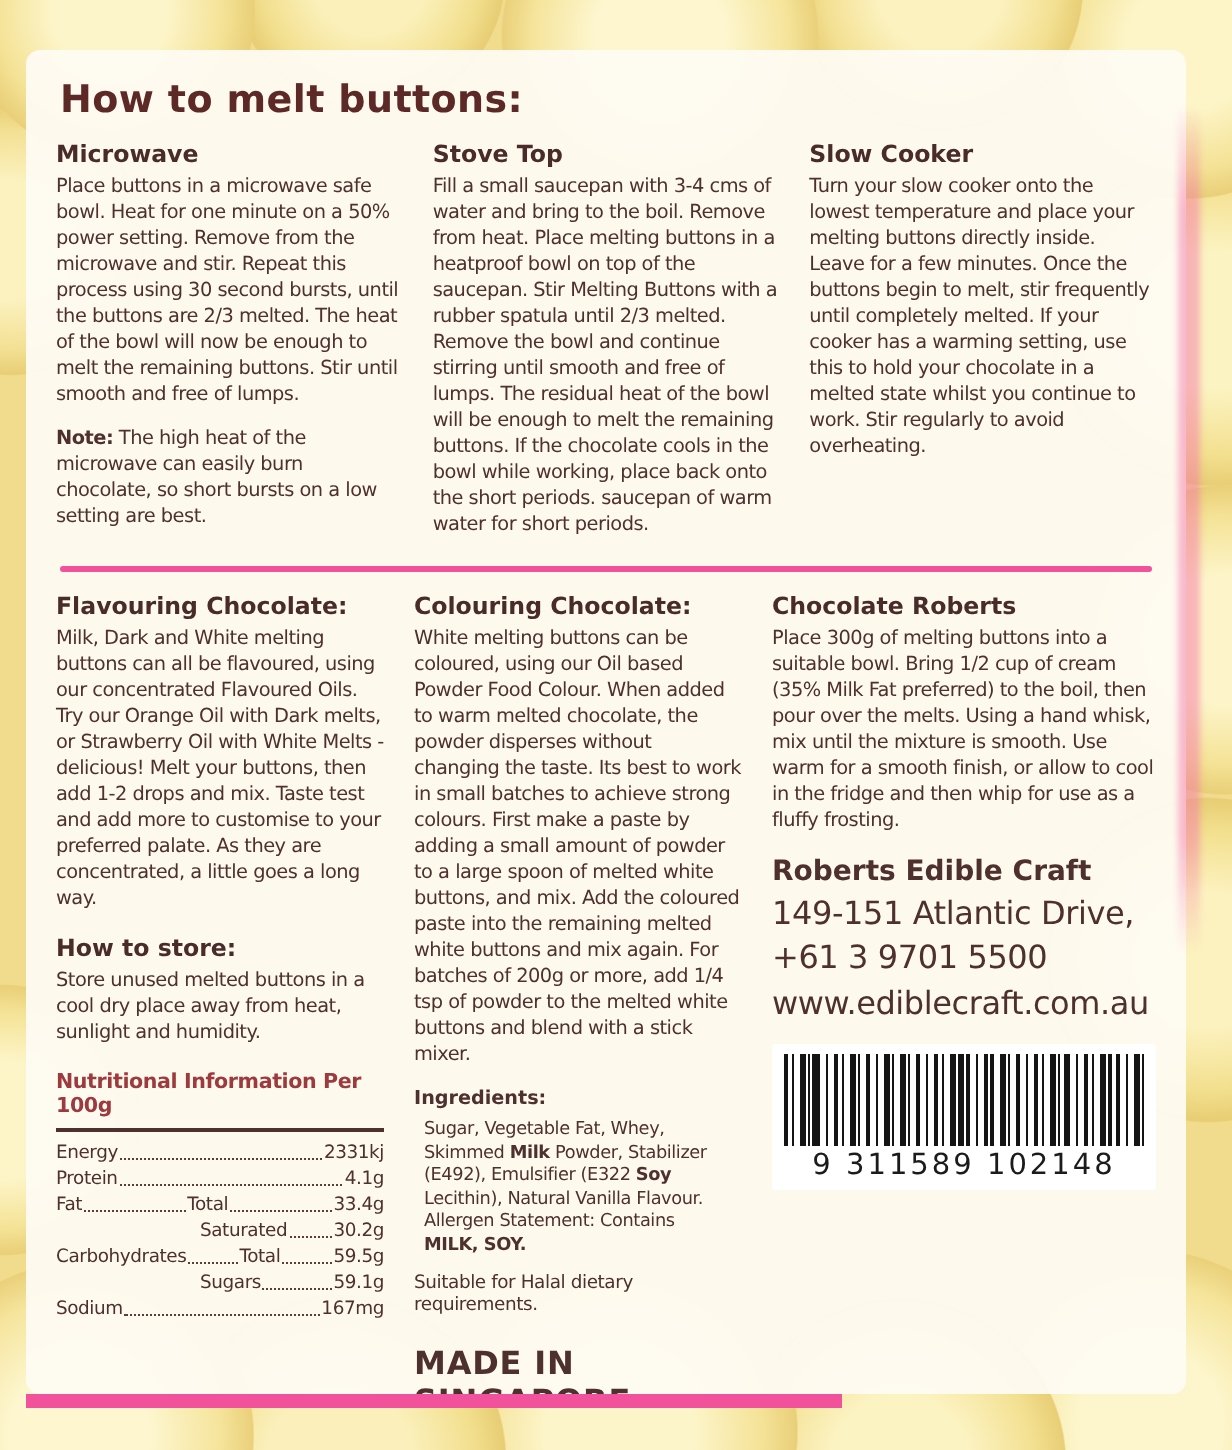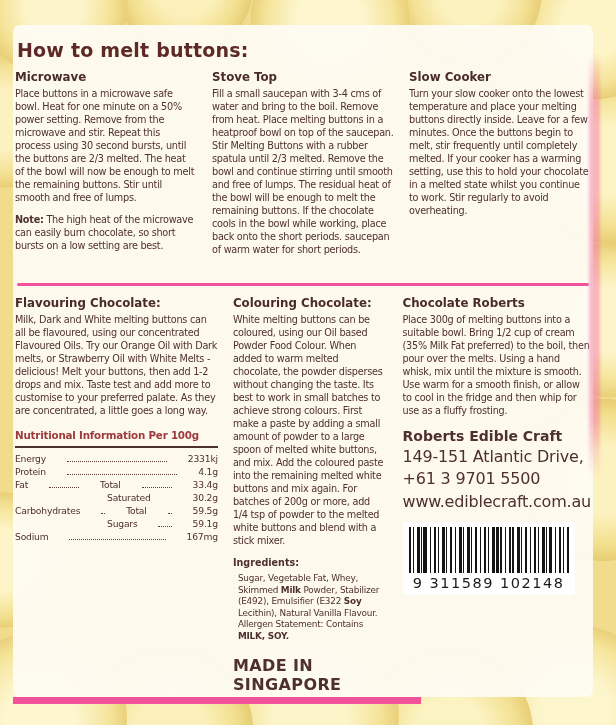--- a/index.html
+++ b/index.html
@@ -20,48 +20,48 @@
       radial-gradient(86px 86px at 170px 730px,#fbf0bb 0 42%, #f2df8e 78%, #e7cd74 96%, rgba(0,0,0,0) 97%),
       radial-gradient(92px 92px at 310px 716px,#fdf5ca 0 40%, #f4e296 78%, #e9cf79 96%, rgba(0,0,0,0) 97%),
       radial-gradient(86px 86px at 450px 732px,#fcf3c3 0 40%, #f3e091 78%, #e8ce76 96%, rgba(0,0,0,0) 97%),
       radial-gradient(90px 90px at 575px 712px,#fdf6cd 0 40%, #f5e49a 78%, #ead07a 96%, rgba(0,0,0,0) 97%),
       radial-gradient(70px 70px at 5px 120px,  #fcf2c0 0 42%, #f3e093 78%, #e8ce76 96%, rgba(0,0,0,0) 97%),
       radial-gradient(70px 70px at 2px 560px,  #fdf5c8 0 42%, #f4e295 78%, #e9cf78 96%, rgba(0,0,0,0) 97%);
   }
   .label{
     position:absolute;left:13px;top:25px;width:580px;height:672px;
     background:rgba(254,251,243,0.94);border-radius:7px;
-    padding:12px 2px 6px;box-sizing:border-box;overflow:hidden;
+    padding:12px 15px 6px;box-sizing:border-box;overflow:hidden;
   }
   .page-title{
     font-size:19px;font-weight:800;color:#5d2927;letter-spacing:0.2px;margin:2px 0 9px 2px;
   }
   .cols{display:grid;grid-template-columns:1fr 1fr 1fr;gap:0 15px;}
   .row-top{min-height:206px;}
   .sec-heading{font-size:11.8px;font-weight:800;color:#492c2a;margin:0 0 3px;}
   .body-text{font-size:9.7px;line-height:1.34;letter-spacing:-0.25px;margin:0;}
   .note-p{margin:9px 0 0;}
   .divider{height:3px;background:#f2529c;border-radius:2px;margin:7px 2px 10px;}
   .sub-block{margin-top:11px;}
   .nutrition{margin-top:12px;}
   .nut-heading{font-size:10.3px;font-weight:800;color:#9c3a3e;letter-spacing:-0.2px;}
   .nut-rule{height:2px;background:#4e302e;margin:5px 0 4px;}
-  .nut-row{display:flex;align-items:flex-end;font-size:9.2px;letter-spacing:-0.2px;line-height:1.42;gap:20px;}
+  .nut-row{display:flex;align-items:flex-end;font-size:9.2px;letter-spacing:-0.2px;line-height:1.42;}
   .nut-row .dots{flex:1;border-bottom:1.5px dotted #5c3d39;margin:0 1px 3px;}
   .nut-row .indent{width:72px;flex:none;}
   .ingredients-block{margin-top:10px;}
   .ing-heading{font-size:9.6px;font-weight:800;margin:0 0 1px;}
   .ing-text{font-size:8.9px;line-height:1.3;letter-spacing:-0.2px;margin:5px;}
   .halal{font-size:9.2px;letter-spacing:-0.2px;margin:7px 0 0;}
   .made-in{font-size:16px;font-weight:600;letter-spacing:0.4px;margin:14px 0 0;}
   .contact-block{margin-top:11px;}
   .contact-name{font-size:14px;font-weight:800;margin:0 0 2px;}
   .contact-line{font-size:16px;line-height:1.4;letter-spacing:-0.2px;}
   .barcode-box{
-    margin-top:9px;background:#ffffff;width:172px;box-sizing:border-box;
+    margin-top:9px;background:#ffffff;width:192px;box-sizing:border-box;
     padding:5px 6px 4px;border-radius:2px;
   }
   .barcode-bars{
     height:46px;
     background-image:
       repeating-linear-gradient(90deg,#141414 0 2px,rgba(0,0,0,0) 2px 4px,#141414 4px 5px,rgba(0,0,0,0) 5px 8px,#141414 8px 11px,rgba(0,0,0,0) 11px 12px,#141414 12px 13px,rgba(0,0,0,0) 13px 16px,#141414 16px 18px,rgba(0,0,0,0) 18px 21px,#141414 21px 22px,rgba(0,0,0,0) 22px 25px),
       repeating-linear-gradient(90deg,rgba(0,0,0,0) 0 14px,#141414 14px 16px,rgba(0,0,0,0) 16px 29px,#141414 29px 30px,rgba(0,0,0,0) 30px 37px);
   }
   .barcode-number{
     font-size:14.5px;color:#1b1b1b;letter-spacing:1.5px;margin-top:2px;text-align:center;
@@ -102,20 +102,24 @@
 
     <div class="divider"></div>
 
     <div class="cols">
 
       <div>
         <div>
           <div class="sec-heading">Flavouring Chocolate:</div>
           <p class="body-text">Milk, Dark and White melting buttons can all be flavoured, using our concentrated Flavoured Oils. Try our Orange Oil with Dark melts, or Strawberry Oil with White Melts - delicious! Melt your buttons, then add 1-2 drops and mix. Taste test and add more to customise to your preferred palate. As they are concentrated, a little goes a long way.</p>
         </div>
+        <div class="sub-block">
+          <div class="sec-heading">How to store:</div>
+          <p class="body-text">Store unused melted buttons in a cool dry place away from heat, sunlight and humidity.</p>
+        </div>
         <div class="nutrition">
           <div class="nut-heading">Nutritional Information Per 100g</div>
           <div class="nut-rule"></div>
           <div class="nut-row">
             <span>Energy</span>
               <span class="dots"></span>
               <span>2331kj</span>
           </div>
           <div class="nut-row">
             <span>Protein</span>
@@ -157,20 +161,21 @@
       </div>
 
       <div>
         <div>
           <div class="sec-heading">Colouring Chocolate:</div>
           <p class="body-text">White melting buttons can be coloured, using our Oil based Powder Food Colour. When added to warm melted chocolate, the powder disperses without changing the taste. Its best to work in small batches to achieve strong colours. First make a paste by adding a small amount of powder to a large spoon of melted white buttons, and mix. Add the coloured paste into the remaining melted white buttons and mix again. For batches of 200g or more, add 1/4 tsp of powder to the melted white buttons and blend with a stick mixer.</p>
         </div>
         <div class="ingredients-block">
           <div class="ing-heading">Ingredients:</div>
           <p class="ing-text"><span>Sugar, Vegetable Fat, Whey, Skimmed </span><b>Milk</b><span> Powder, Stabilizer (E492), Emulsifier (E322 </span><b>Soy</b><span> Lecithin), Natural Vanilla Flavour. Allergen Statement: Contains </span><b>MILK, SOY.</b></p>
+          <p class="halal">Suitable for Halal dietary requirements.</p>
           <p class="made-in">MADE IN SINGAPORE</p>
         </div>
       </div>
 
       <div>
         <div>
           <div class="sec-heading">Chocolate Roberts</div>
           <p class="body-text">Place 300g of melting buttons into a suitable bowl. Bring 1/2 cup of cream (35% Milk Fat preferred) to the boil, then pour over the melts. Using a hand whisk, mix until the mixture is smooth. Use warm for a smooth finish, or allow to cool in the fridge and then whip for use as a fluffy frosting.</p>
         </div>
         <div class="contact-block">

